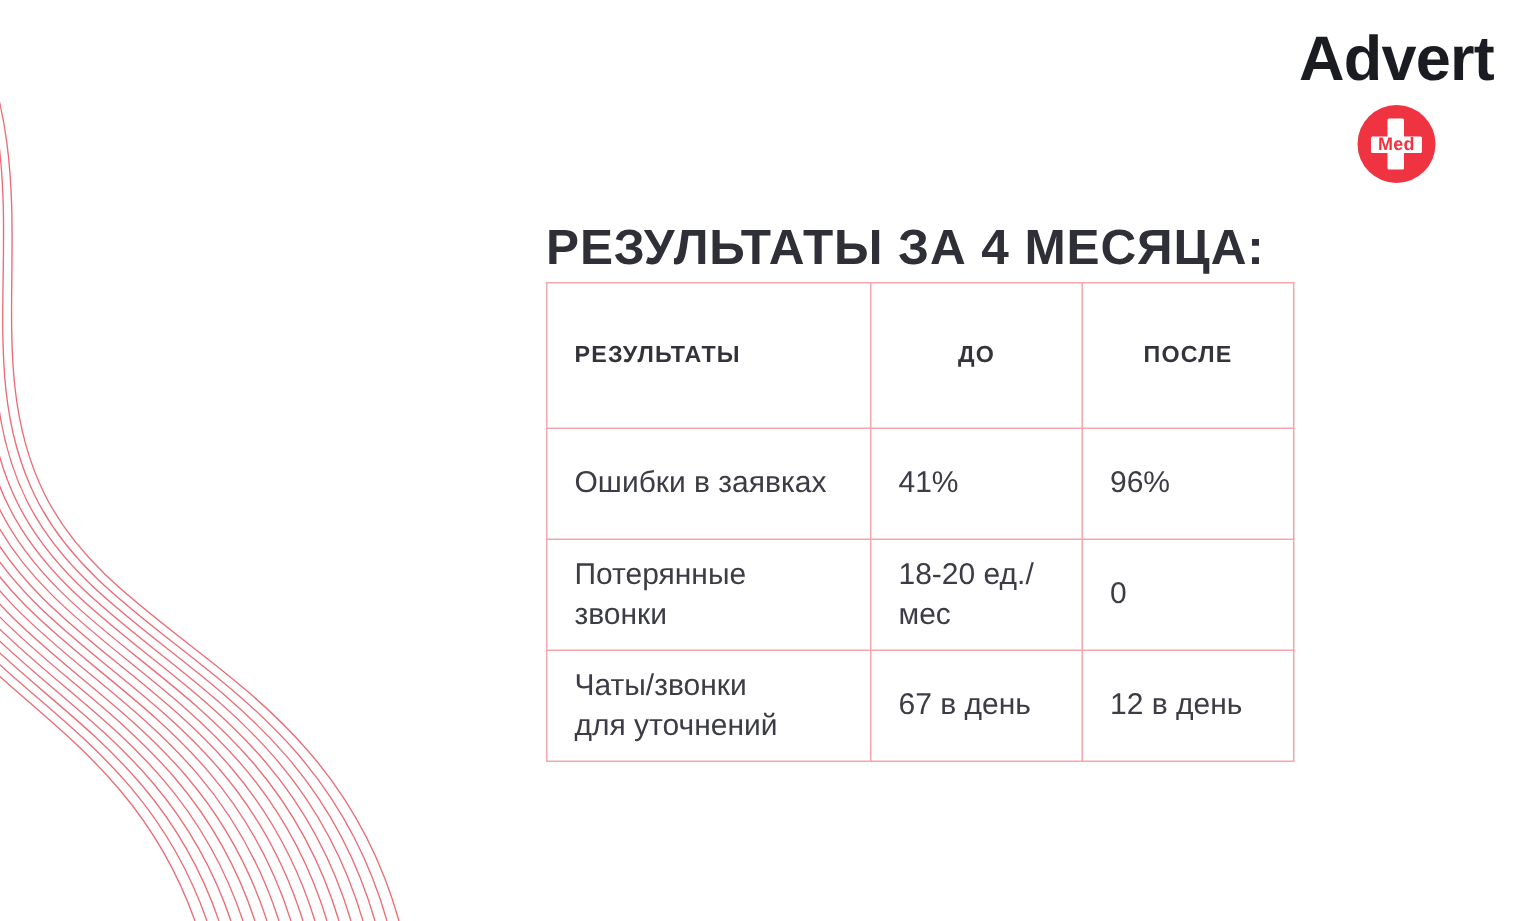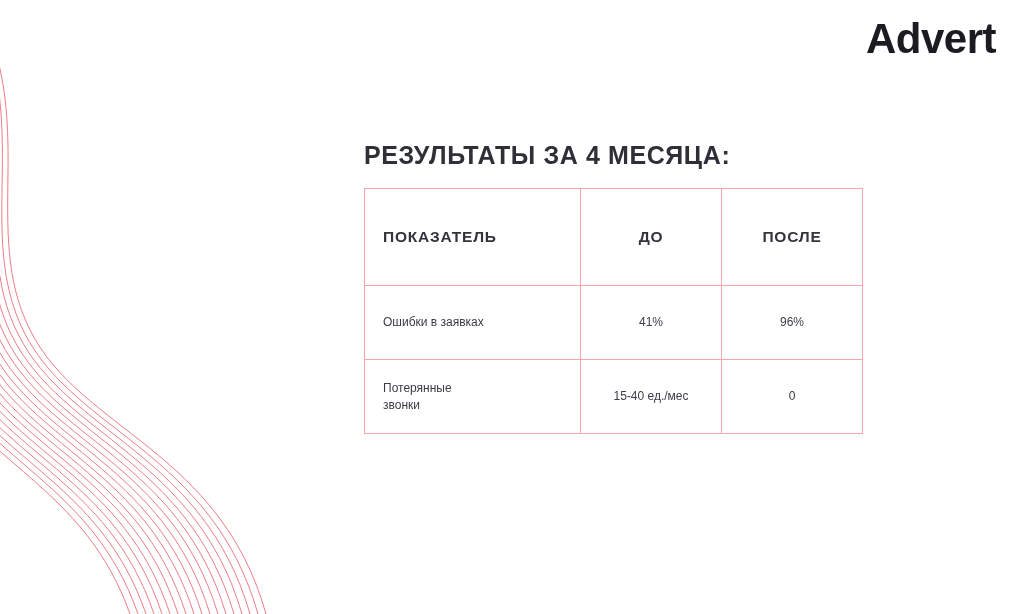--- a/index.html
+++ b/index.html
@@ -66,21 +66,21 @@
     font-size: 12px;
     font-weight: bold;
     letter-spacing: 0.2px;
   }
 
   
   .heading {
     position: absolute;
     left: 364px;
     top: 124px;
-    font-size: 25px;
+    font-size: 33px;
     font-weight: bold;
     letter-spacing: 0.6px;
     color: #2f2f38;
   }
 
   
   .results-table {
     position: absolute;
     left: 364px;
     top: 188px;
@@ -98,26 +98,26 @@
     height: 96px;
     font-size: 15.5px;
     font-weight: bold;
     letter-spacing: 0.8px;
     color: #33333c;
   }
   .results-table thead th.col-metric { text-align: left; }
   .results-table thead th.col-value { }
   .results-table tbody td {
     height: 73px;
-    font-size: 12px;
+    font-size: 20px;
     color: #3c3c46;
     line-height: 1.35;
   }
   .results-table tbody td.cell-metric { text-align: left; }
-  .results-table tbody td.cell-value { text-align: center; }
+  .results-table tbody td.cell-value { text-align: left; }
   .col-w-metric { width: 216px; }
   .col-w-before { width: 141px; }
   .col-w-after  { width: 141px; }
   .nowrap-line { display: block; }
 </style>
 </head>
 <body>
 
 <svg class="swirl" viewBox="0 0 340 614" preserveAspectRatio="none" aria-hidden="true">
   <g fill="none" stroke="#e8535f" stroke-width="0.9" opacity="0.85">
@@ -137,47 +137,60 @@
     <path d="M-48 156 C -8 148, -68 256, -18 356 C 32 456, 146 476, 192 614"></path>
     <path d="M-52 182 C -14 154, -74 258, -24 358 C 26 458, 138 478, 184 614"></path>
     <path d="M-56 210 C -20 162, -80 262, -30 360 C 20 460, 130 480, 176 614"></path>
     <path d="M-60 240 C -26 172, -86 266, -36 362 C 14 462, 122 482, 168 614"></path>
     <path d="M-64 272 C -32 184, -92 272, -42 364 C 8 464, 114 484, 160 614"></path>
   </g>
 </svg>
 
 <div class="logo">
   <span class="logo-word">Advert</span>
+  <span class="logo-badge">
+    <span class="logo-cross-v"></span>
+    <span class="logo-cross-h"></span>
+    <span class="logo-badge-text">Med</span>
+  </span>
 </div>
 
 <h1 class="heading">РЕЗУЛЬТАТЫ ЗА 4 МЕСЯЦА:</h1>
 
 <table class="results-table">
   <colgroup>
     <col class="col-w-metric">
     <col class="col-w-before">
     <col class="col-w-after">
   </colgroup>
   <thead>
     <tr>
-      <th class="col-metric">ПОКАЗАТЕЛЬ</th>
+      <th class="col-metric">РЕЗУЛЬТАТЫ</th>
       <th class="col-value">ДО</th>
       <th class="col-value">ПОСЛЕ</th>
     </tr>
   </thead>
   <tbody>
     <tr>
       <td class="cell-metric">
         <span class="nowrap-line">Ошибки в заявках</span>
       </td>
       <td class="cell-value">41%</td>
       <td class="cell-value">96%</td>
     </tr>
     <tr>
       <td class="cell-metric">
         <span class="nowrap-line">Потерянные</span>
         <span class="nowrap-line">звонки</span>
       </td>
-      <td class="cell-value">15-40 ед./мес</td>
+      <td class="cell-value">18-20 ед./мес</td>
       <td class="cell-value">0</td>
+    </tr>
+    <tr>
+      <td class="cell-metric">
+        <span class="nowrap-line">Чаты/звонки</span>
+        <span class="nowrap-line">для уточнений</span>
+      </td>
+      <td class="cell-value">67 в день</td>
+      <td class="cell-value">12 в день</td>
     </tr>
   </tbody>
 </table>
 
 </body></html>

